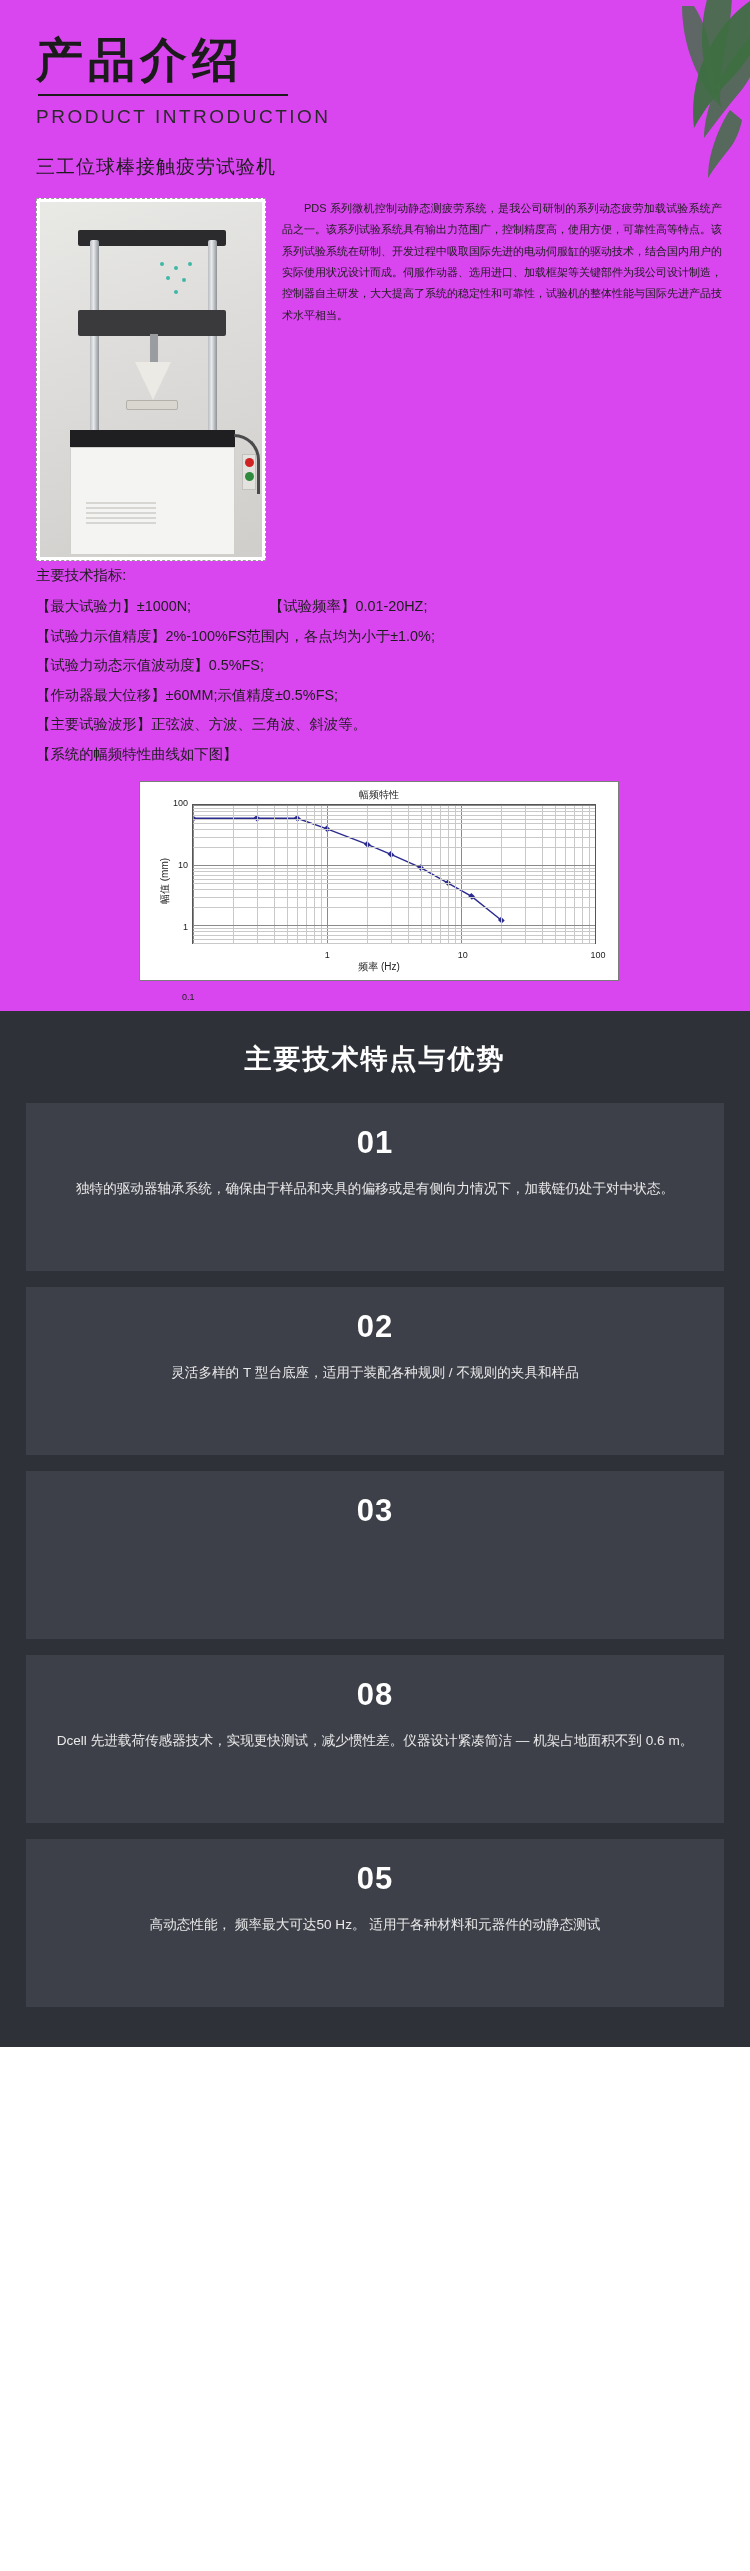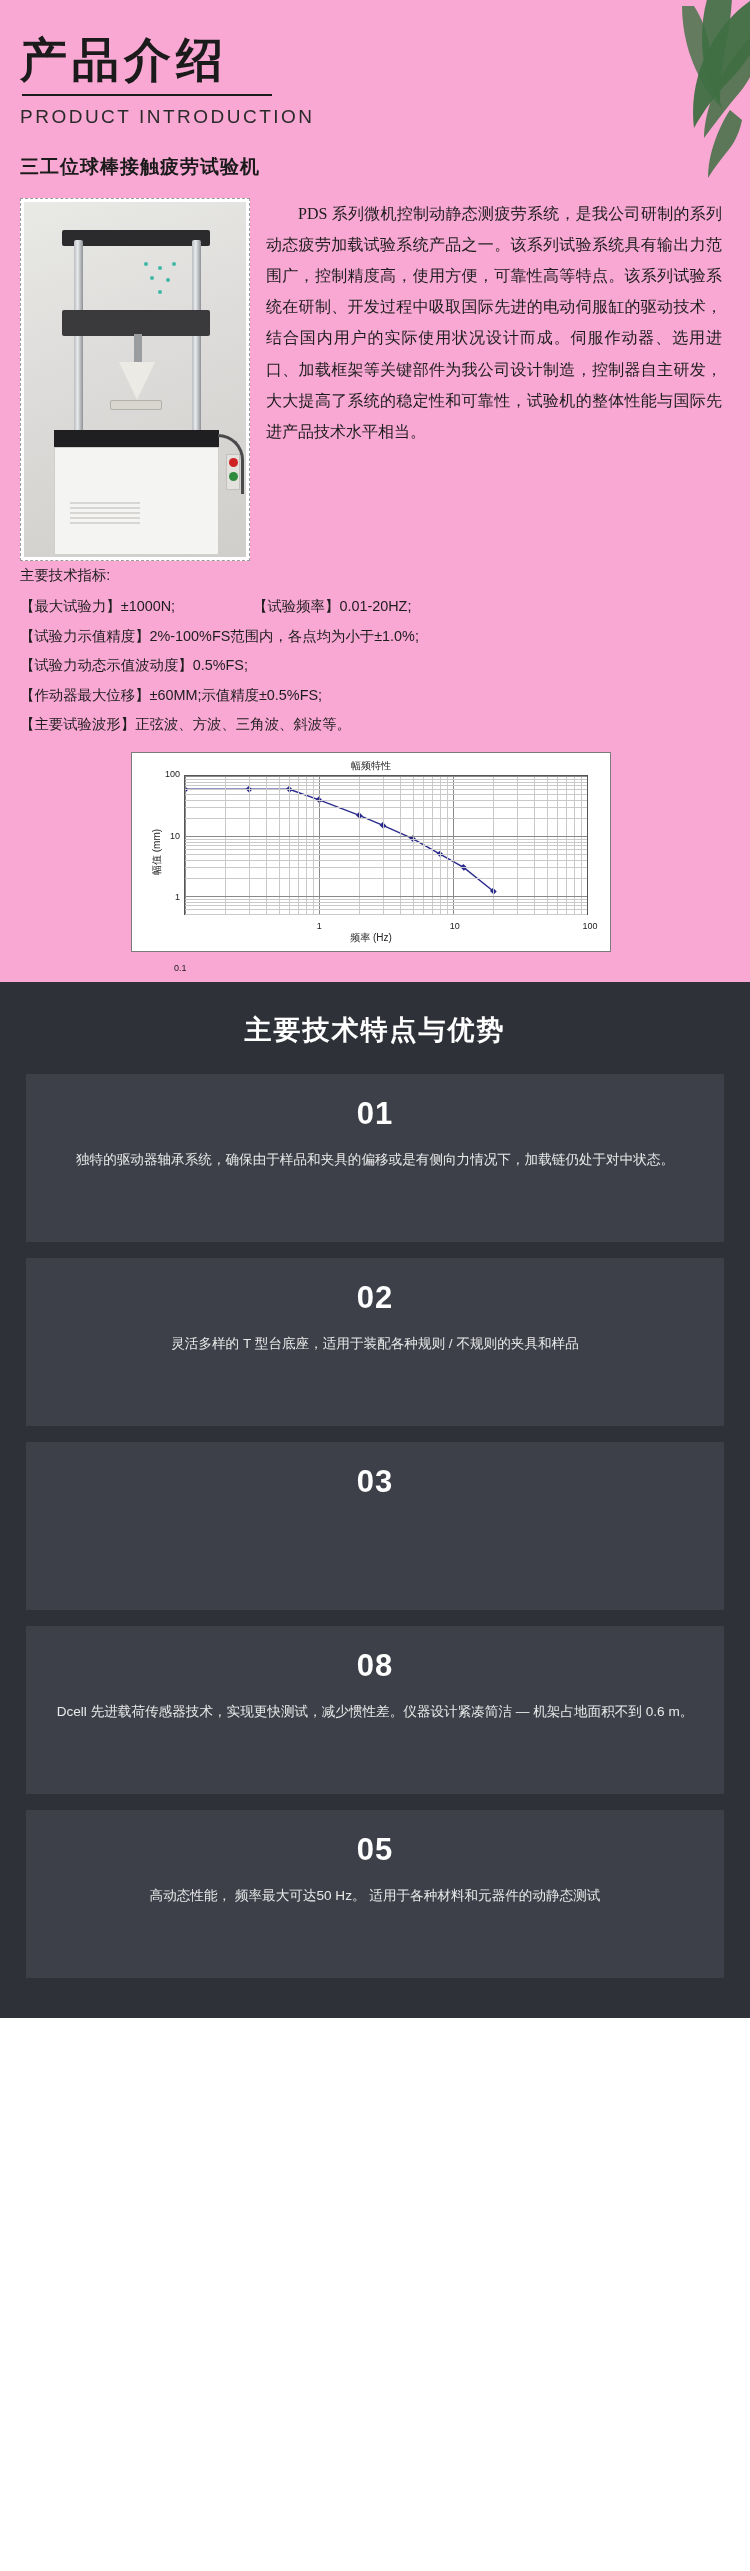--- a/index.html
+++ b/index.html
@@ -6,22 +6,22 @@
   body {
     width: 750px;
     font-family: "Liberation Sans", sans-serif;
     background: #ffffff;
     color: #222;
   }
   .page { width: 750px; position: relative; }
 
   
   .top {
-    background: #f9a8d4;
-    padding: 34px 28px 30px 20px;
+    background: #d946ef;
+    padding: 34px 28px 30px 36px;
     position: relative;
     overflow: hidden;
   }
   .leaf-deco {
     position: absolute;
     right: -10px;
     top: -10px;
     width: 170px;
     height: 190px;
     pointer-events: none;
@@ -41,21 +41,21 @@
     margin: 8px 0 10px 2px;
   }
   .title-en {
     font-size: 19px;
     letter-spacing: 2.5px;
     color: #2a2a2a;
     margin-bottom: 26px;
   }
   .subtitle {
     font-size: 19px;
-    font-weight: bold;
+    font-weight: normal;
     color: #1b1b1b;
     letter-spacing: 1px;
     margin-bottom: 18px;
     margin-top: 6px;
   }
 
   .intro-wrap {
     display: flex;
     gap: 16px;
     align-items: flex-start;
@@ -157,26 +157,25 @@
     position: absolute; left: 46px; top: 300px; width: 70px; height: 22px;
     background: repeating-linear-gradient(to bottom,#d7d6d2 0 2px,transparent 2px 5px);
   }
   .machine-cable {
     position: absolute; right: 2px; top: 232px; width: 26px; height: 60px;
     border-right: 3px solid #4a4a4d; border-top: 3px solid #4a4a4d;
     border-top-right-radius: 26px;
   }
 
   .intro-text {
-    font-size: 16px;
+    font-size: 11px;
     line-height: 1.95;
     color: #1d1d1d;
     text-align: justify;
     text-indent: 2em;
-    font-family: Liberation Serif, serif;
   }
 
   .specs {
     font-size: 14.4px;
     line-height: 2.05;
     color: #1d1d1d;
   }
   .specs .spec-head { margin-bottom: 2px; }
   .spec-row { white-space: nowrap; }
   .spec-row .gap { display: inline-block; width: 70px; }
@@ -330,20 +329,23 @@
         <span>【试验力示值精度】2%-100%FS范围内，各点均为小于±1.0%;</span>
       </div>
       <div class="spec-row">
         <span>【试验力动态示值波动度】0.5%FS;</span>
       </div>
       <div class="spec-row">
         <span>【作动器最大位移】±60MM;示值精度±0.5%FS;</span>
       </div>
       <div class="spec-row">
         <span>【主要试验波形】正弦波、方波、三角波、斜波等。</span>
+      </div>
+      <div class="spec-row">
+        <span>【系统的幅频特性曲线如下图】</span>
       </div>
     </div>
 
     <div class="chart-box">
       <div class="chart-title">幅频特性</div>
       <div class="axis-name-y">幅值 (mm)</div>
       <div class="axis-name-x">频率 (Hz)</div>
       <div class="plot" id="plot">
         <svg id="chart-svg" width="100%" height="100%" viewBox="0 0 404 140" preserveAspectRatio="none">
             <polyline points="0.0,13.5 64.3,13.5 104.8,13.5 134.7,24.2 175.2,40.0 198.9,50.1 228.8,63.6 256.3,79.2 280.0,92.7 309.9,116.9" fill="none" stroke="#2b2b8f" stroke-width="1.4" vector-effect="non-scaling-stroke"></polyline>

